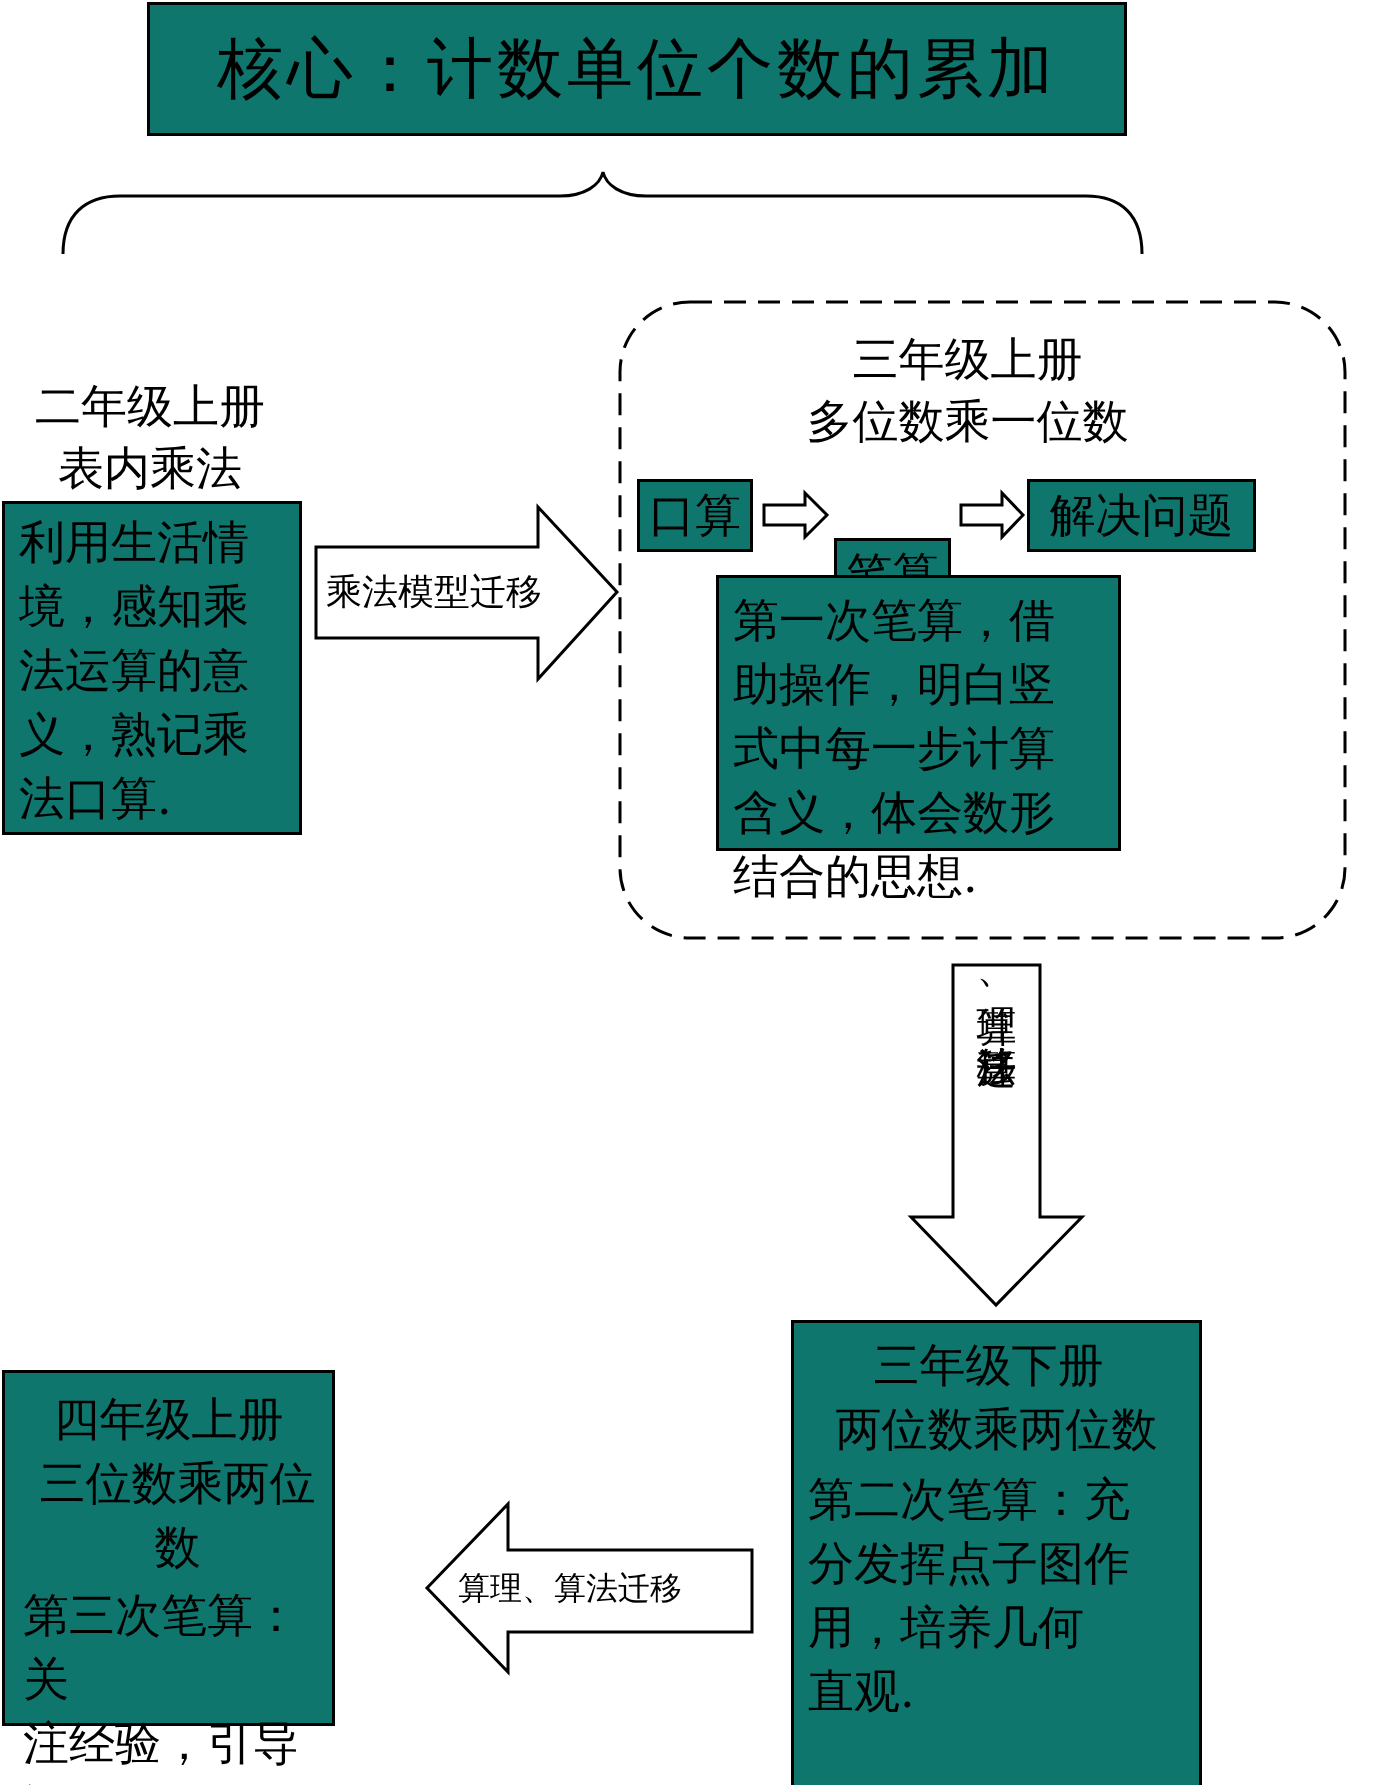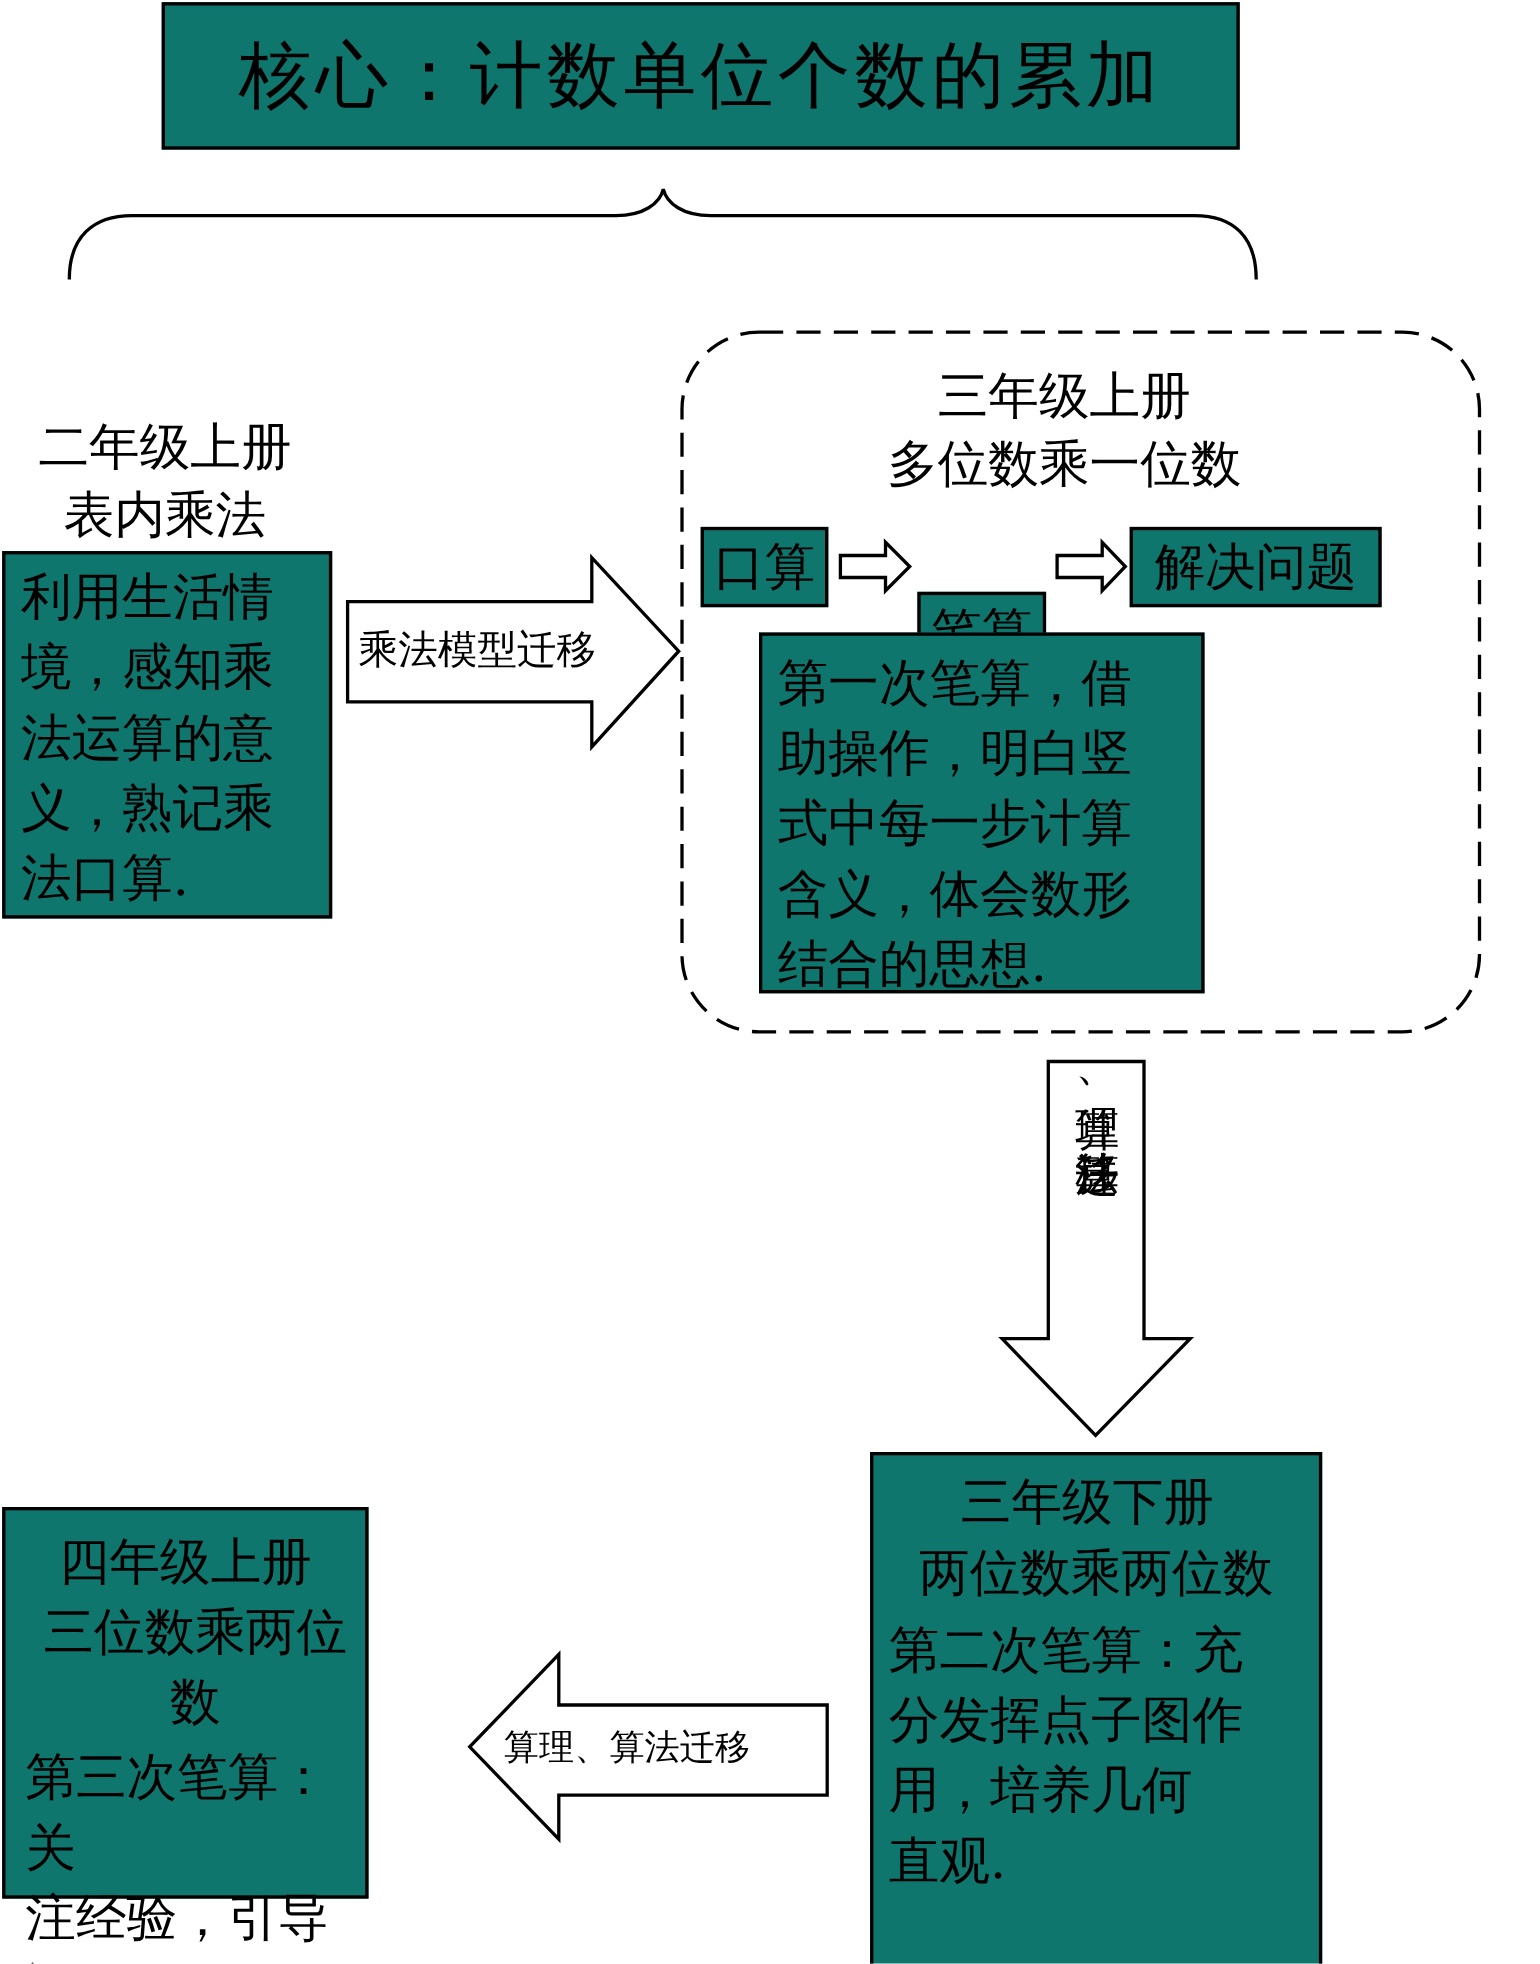--- a/index.html
+++ b/index.html
@@ -60,21 +60,21 @@
 <div class="box" style="left:637px; top:479px; width:116px; height:73px; display:flex; align-items:center; justify-content:center;">
   <span class="label-lg">口算</span>
 </div>
 <div class="box" style="left:834px; top:502px; width:117px; height:73px; display:flex; align-items:center; justify-content:center;margin-top:36px;">
   <span class="label-lg">笔算</span>
 </div>
 <div class="box" style="left:1027px; top:479px; width:229px; height:73px; display:flex; align-items:center; justify-content:center;">
   <span class="label-lg">解决问题</span>
 </div>
 
-<div class="box" style="left:690px; top:575px; width:405px; height:328px; padding:10px 0 0 14px;">
+<div class="box" style="left:716px; top:575px; width:405px; height:276px; padding:10px 0 0 14px;">
   <div class="body-lg">第一次笔算，借</div>
   <div class="body-lg">助操作，明白竖</div>
   <div class="body-lg">式中每一步计算</div>
   <div class="body-lg">含义，体会数形</div>
   <div class="body-lg">结合的思想.</div>
 </div>
 
 <div class="abs vert" style="left:975px; top:975px; line-height:44px;">算理、算法迁移</div>
 
 <div class="box" style="left:791px; top:1320px; width:411px; height:470px; padding:10px 0 0 14px;">

